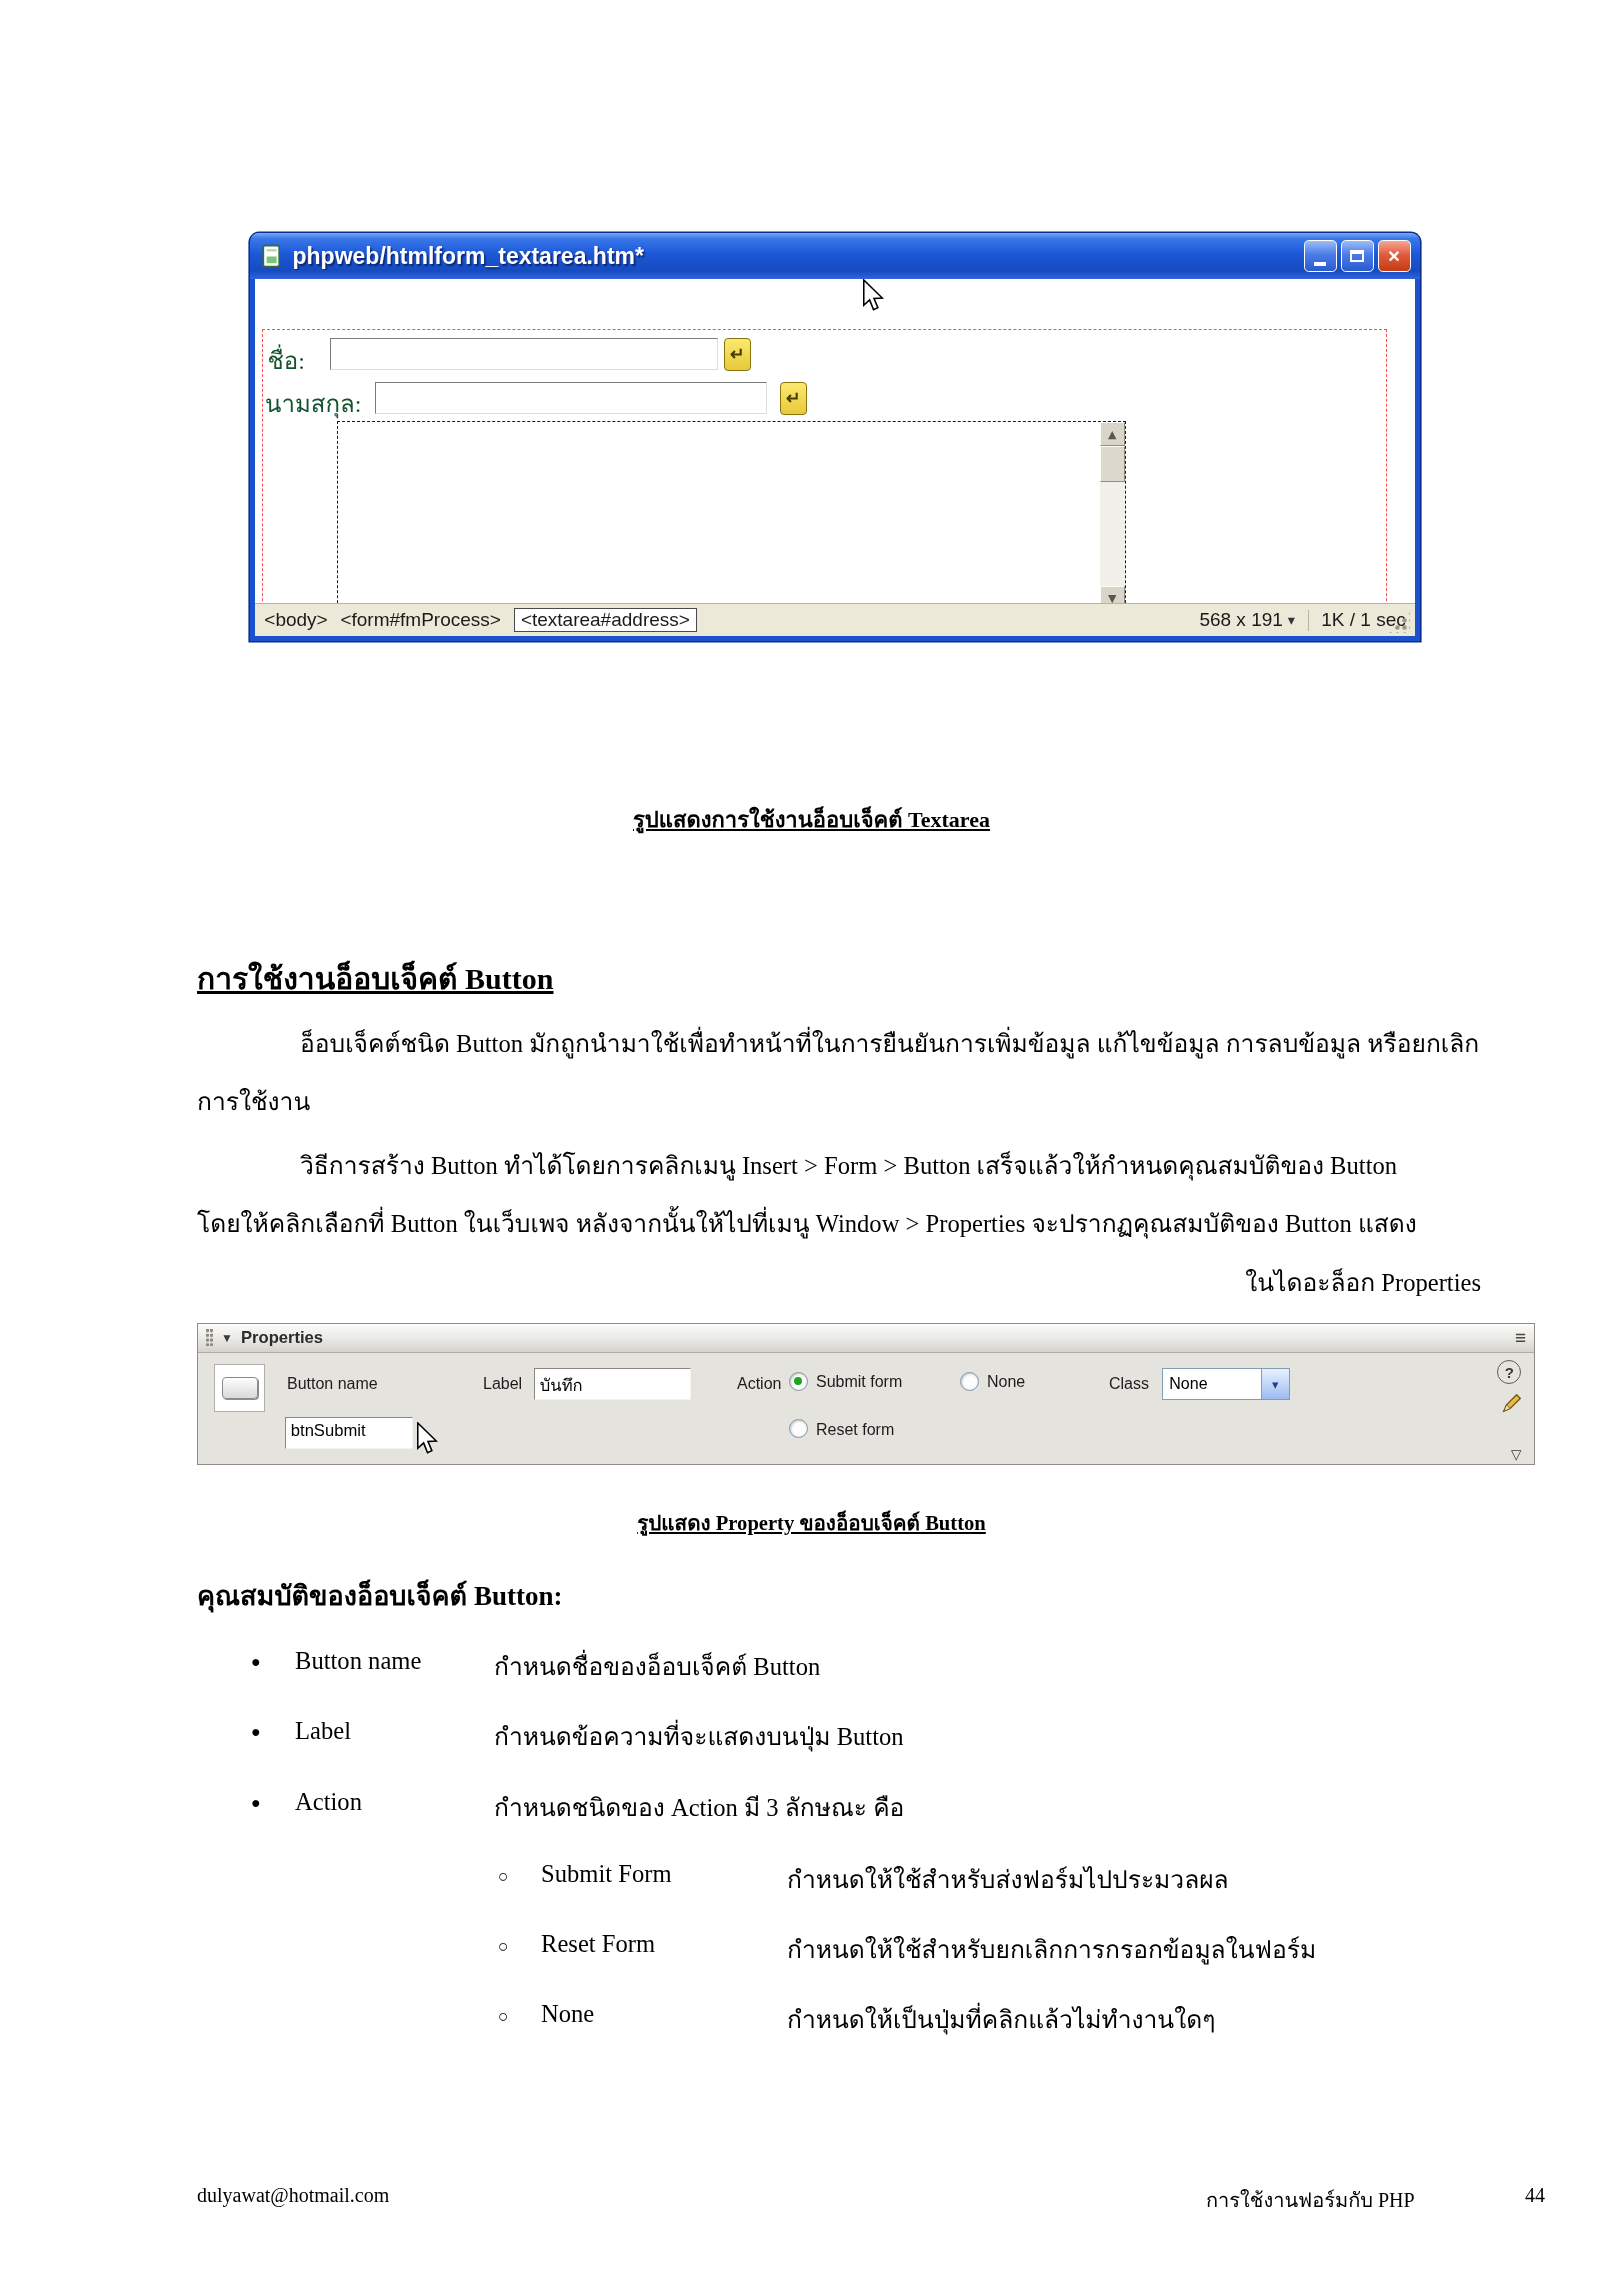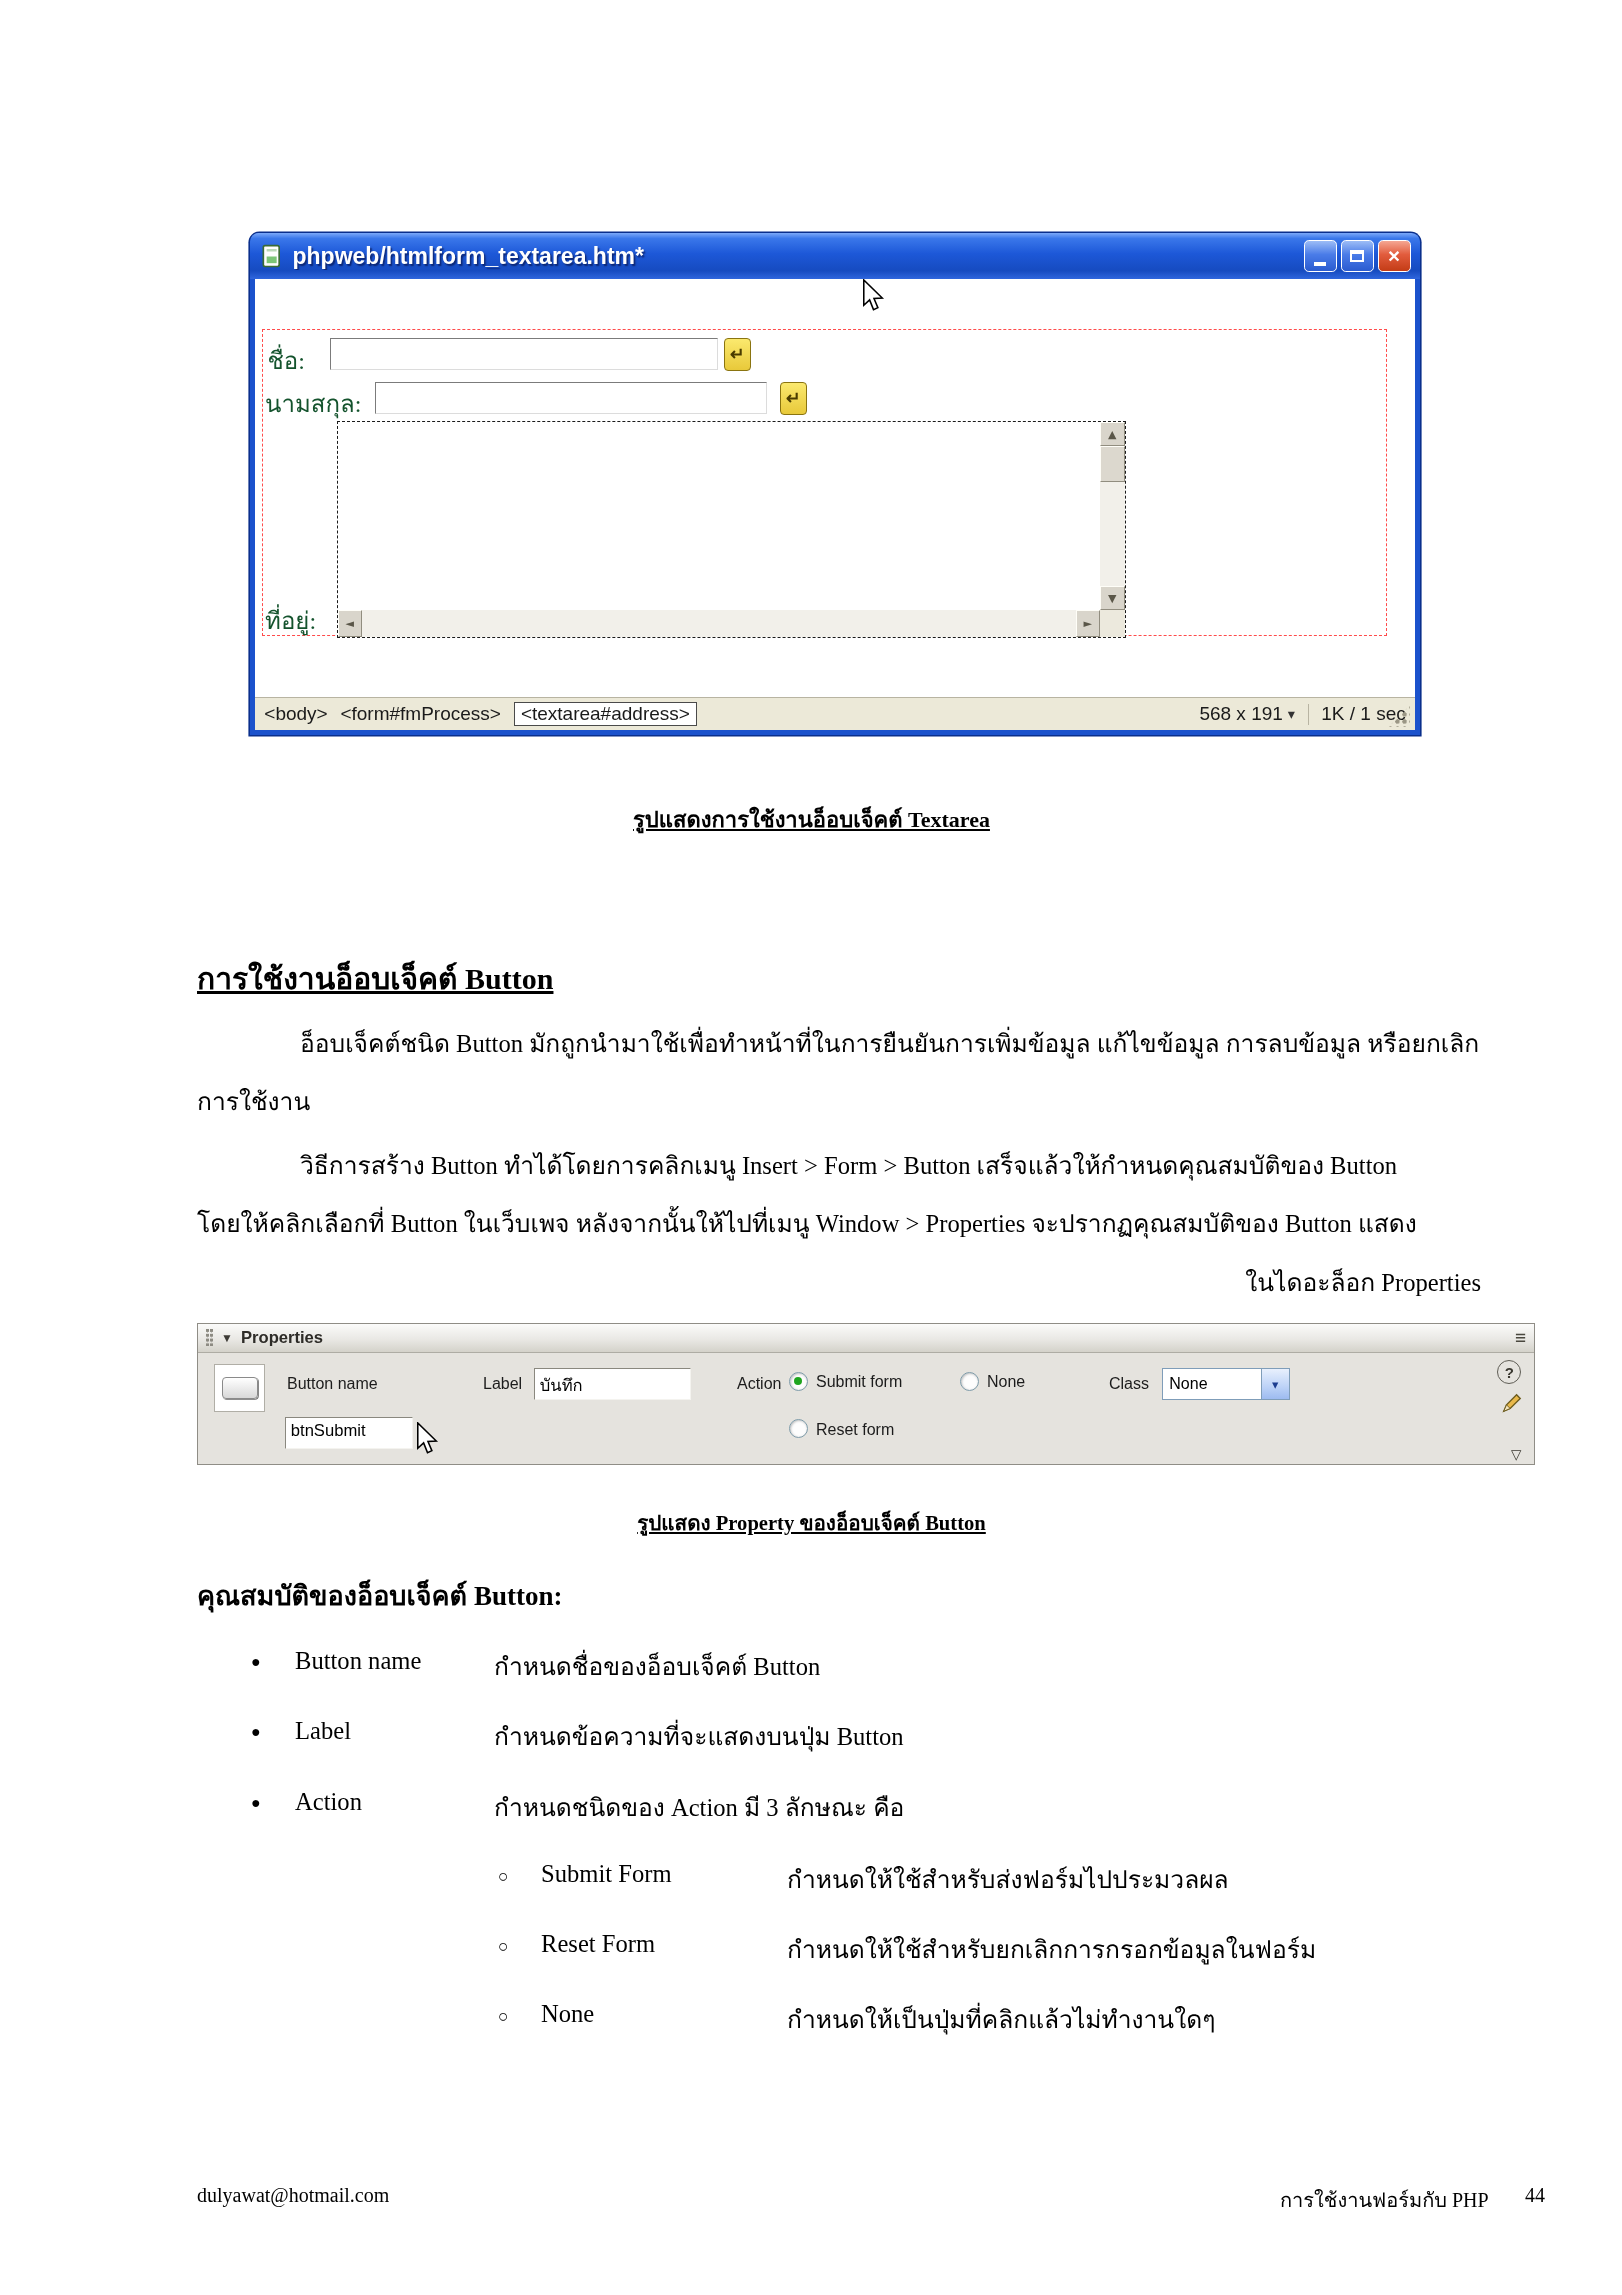--- a/index.html
+++ b/index.html
@@ -1,21 +1,21 @@
 <!DOCTYPE html>
 <html style="font-size:12.7px"><head>
 <meta charset="utf-8">
 <style>
   * { margin:0; padding:0; box-sizing:border-box; }
   html,body { width:1623px; height:2295px; }
   body { background:#ffffff; font-family:"Liberation Serif", serif; color:#000; position:relative; }
   .page { position:absolute; left:0; top:0; width:1623px; height:2295px; background:#fff; overflow:hidden; }
 
   
-  .xp-window { position:absolute; left:250px; top:233px; width:1170px; height:502px;
+  .xp-window { position:absolute; left:250px; top:233px; width:1170px; height:408px;
     background:#1b52cc; border-radius:9.5px 9.5px 0 0; box-shadow:0 0 0 1.6px #0a2f8c; }
   .titlebar { position:absolute; left:0; top:0; right:0; height:46px; border-radius:8.7px 8.7px 0 0;
     background:linear-gradient(180deg,#7ca9f8 0%,#3a77ea 12%,#1d58d8 45%,#164bc0 82%,#2f66dd 100%);
     display:flex; align-items:center; padding:0 9.5px; gap:8px; }
   .title-text { color:#fff; font-family:"Liberation Sans",sans-serif; font-weight:bold;
     font-size:23px; text-shadow:1.6px 1.6px 1.6px rgba(0,0,40,.55); flex:1; white-space:nowrap; overflow:hidden; }
   .title-btns { display:flex; gap:4px; }
   .tb-btn { width:33px; height:32px; border:1.6px solid #fff; border-radius:4.8px;
     display:flex; align-items:center; justify-content:center; color:#fff;
     font-family:"Liberation Sans",sans-serif; font-weight:bold; font-size:20.6px; line-height:1; }
@@ -130,21 +130,21 @@
     border-left:1.6px solid #7f9db9; display:flex; align-items:center; justify-content:center;
     color:#1d3d8f; font-size:12.7px; }
   .picon { position:absolute; color:#3a3830; }
   .p-help { right:12.7px; top:36px; width:24px; height:24px; border:1.6px solid #5f5d55; border-radius:50%;
     display:flex; align-items:center; justify-content:center; font-weight:bold; font-size:15px; }
   .p-pencil { right:11px; top:68px; }
   .p-expand { right:12.7px; bottom:1.6px; font-size:13.5px; }
 
   .footer-item { position:absolute; font-size:20px; }
   .f-email { left:197px; top:2184px; }
-  .f-title { left:1280px; top:2184px; }
+  .f-title { left:1206px; top:2184px; }
   .f-page { left:1525px; top:2184px; }
 </style>
 </head>
 <body>
 
 <div class="page">
 
   <div class="xp-window">
     <div class="titlebar">
       <svg width="25" height="25" viewBox="0 0 30 30">

